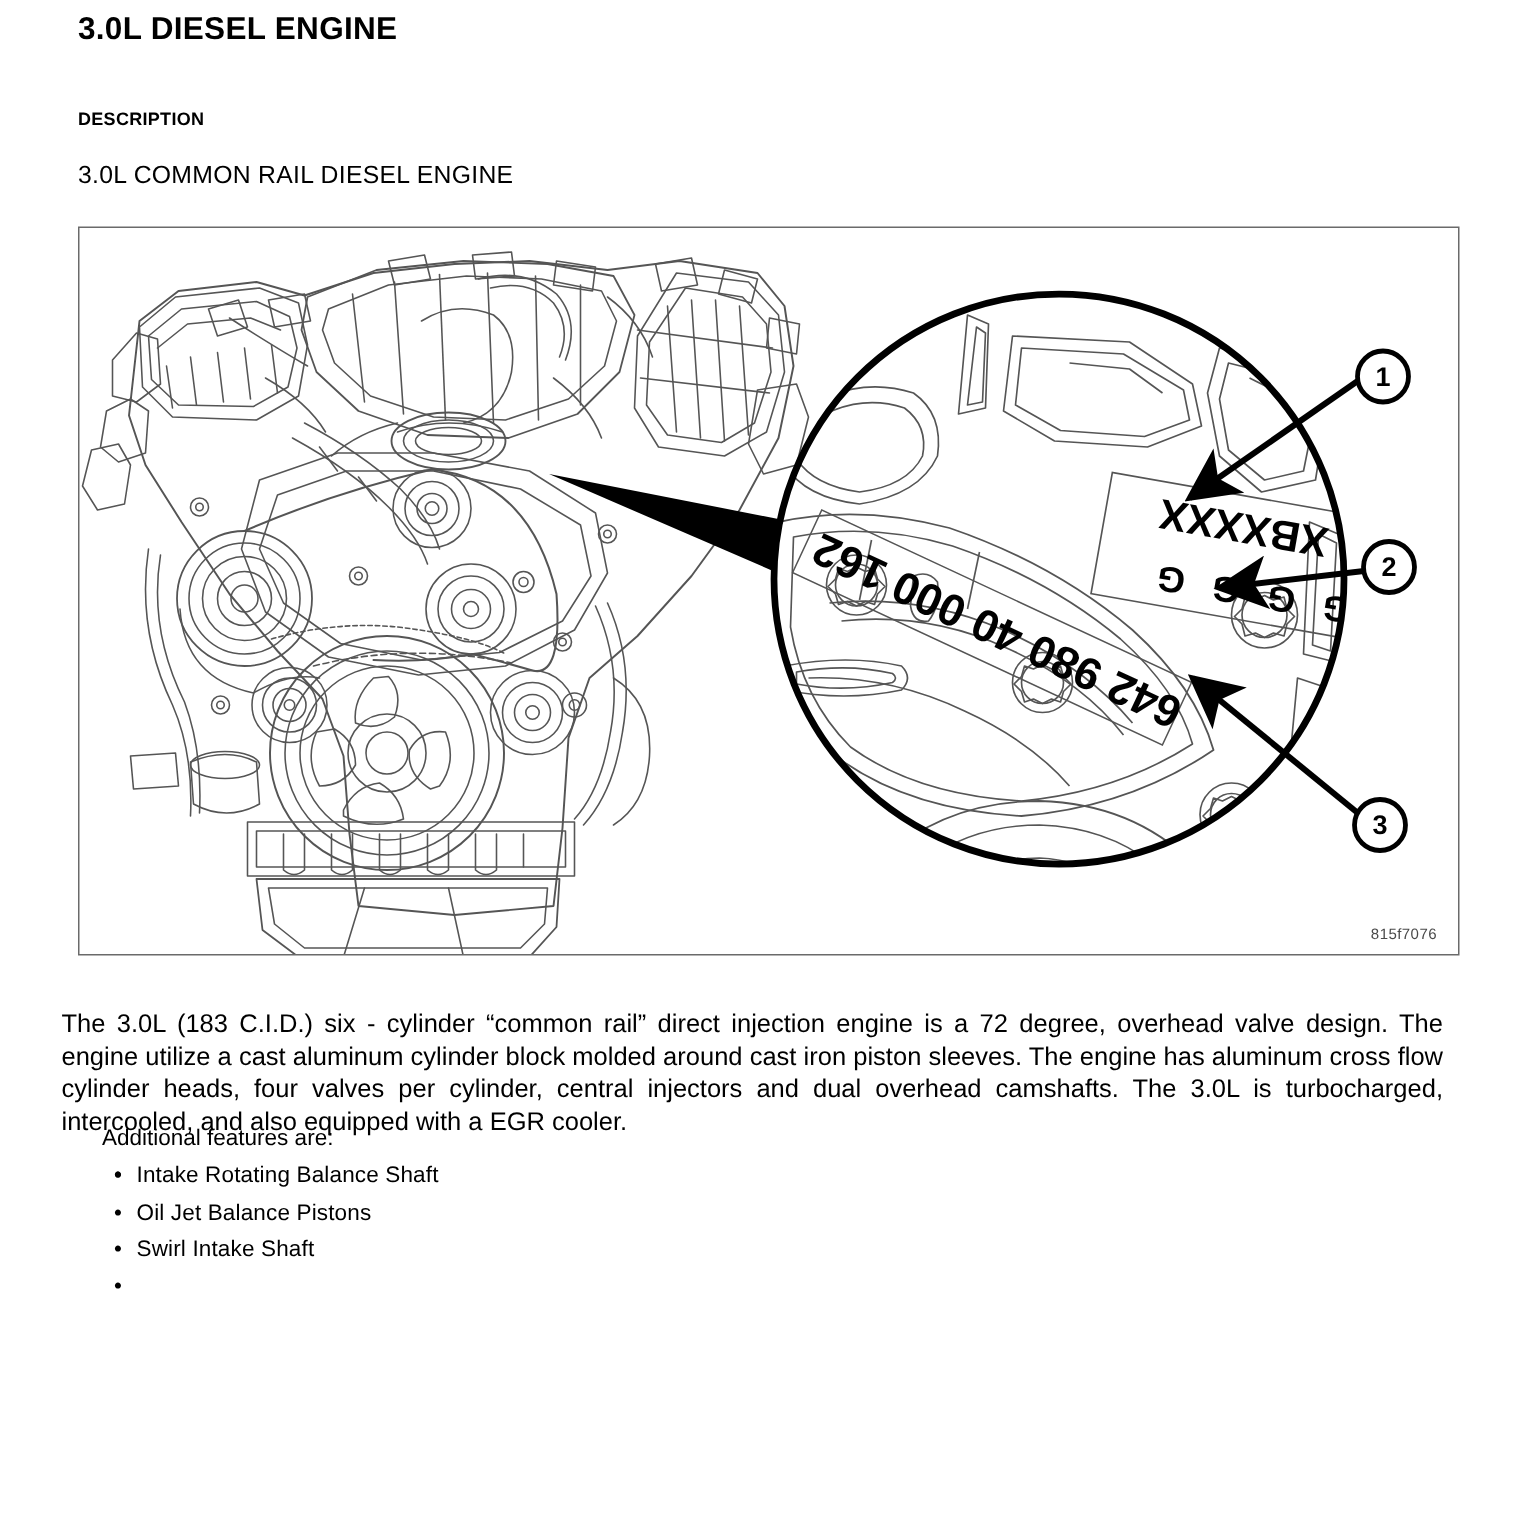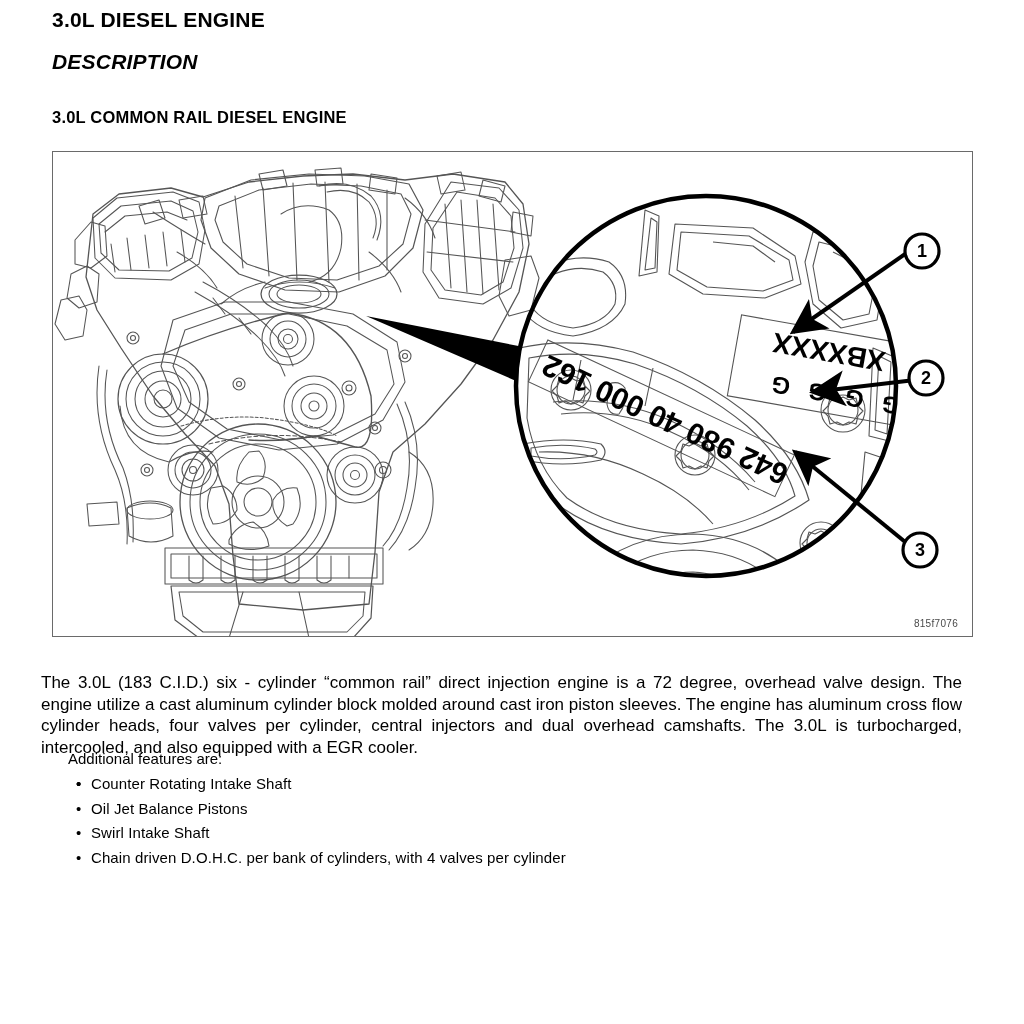--- a/index.html
+++ b/index.html
@@ -27,32 +27,31 @@
     position: absolute;
     left: 52px;
     top: 8px;
     font-size: 21px;
     font-weight: bold;
     letter-spacing: 0.2px;
   }
   .h2 {
     position: absolute;
     left: 52px;
-    top: 50px;
-    font-size: 21px;
+    top: 72px;
+    font-size: 12px;
     font-weight: bold;
     letter-spacing: 0.2px;
-    font-style: italic;
   }
   .h3 {
     position: absolute;
     left: 52px;
     top: 108px;
     font-size: 16.5px;
-    font-weight: bold;
+    font-weight: normal;
     letter-spacing: 0.2px;
   }
   
   .figure-box {
     position: absolute;
     left: 52px;
     top: 151px;
     width: 921px;
     height: 486px;
     border: 1px solid #6a6a6a;
@@ -416,29 +415,28 @@
   <p class="body-para">The 3.0L (183 C.I.D.) six - cylinder “common rail” direct injection engine is a 72 degree, overhead valve design. The engine utilize a cast aluminum cylinder block molded around cast iron piston sleeves. The engine has aluminum cross flow cylinder heads, four valves per cylinder, central injectors and dual overhead camshafts. The 3.0L is turbocharged, intercooled, and also equipped with a EGR cooler.</p>
 
   <div class="addl">Additional features are:</div>
 
   <ul class="bullets">
     <li>
       <span class="dot">•</span>
     </li>
     <li>
       <span class="dot">•</span>
-      <span>Counter Rotating Intake Shaft</span>
+      <span>Intake Rotating Balance Shaft</span>
     </li>
     <li>
       <span class="dot">•</span>
       <span>Oil Jet Balance Pistons</span>
     </li>
     <li>
       <span class="dot">•</span>
       <span>Swirl Intake Shaft</span>
     </li>
     <li>
       <span class="dot">•</span>
-      <span>Chain driven D.O.H.C. per bank of cylinders, with 4 valves per cylinder</span>
     </li>
   </ul>
 
 </div>
 
 </body></html>

